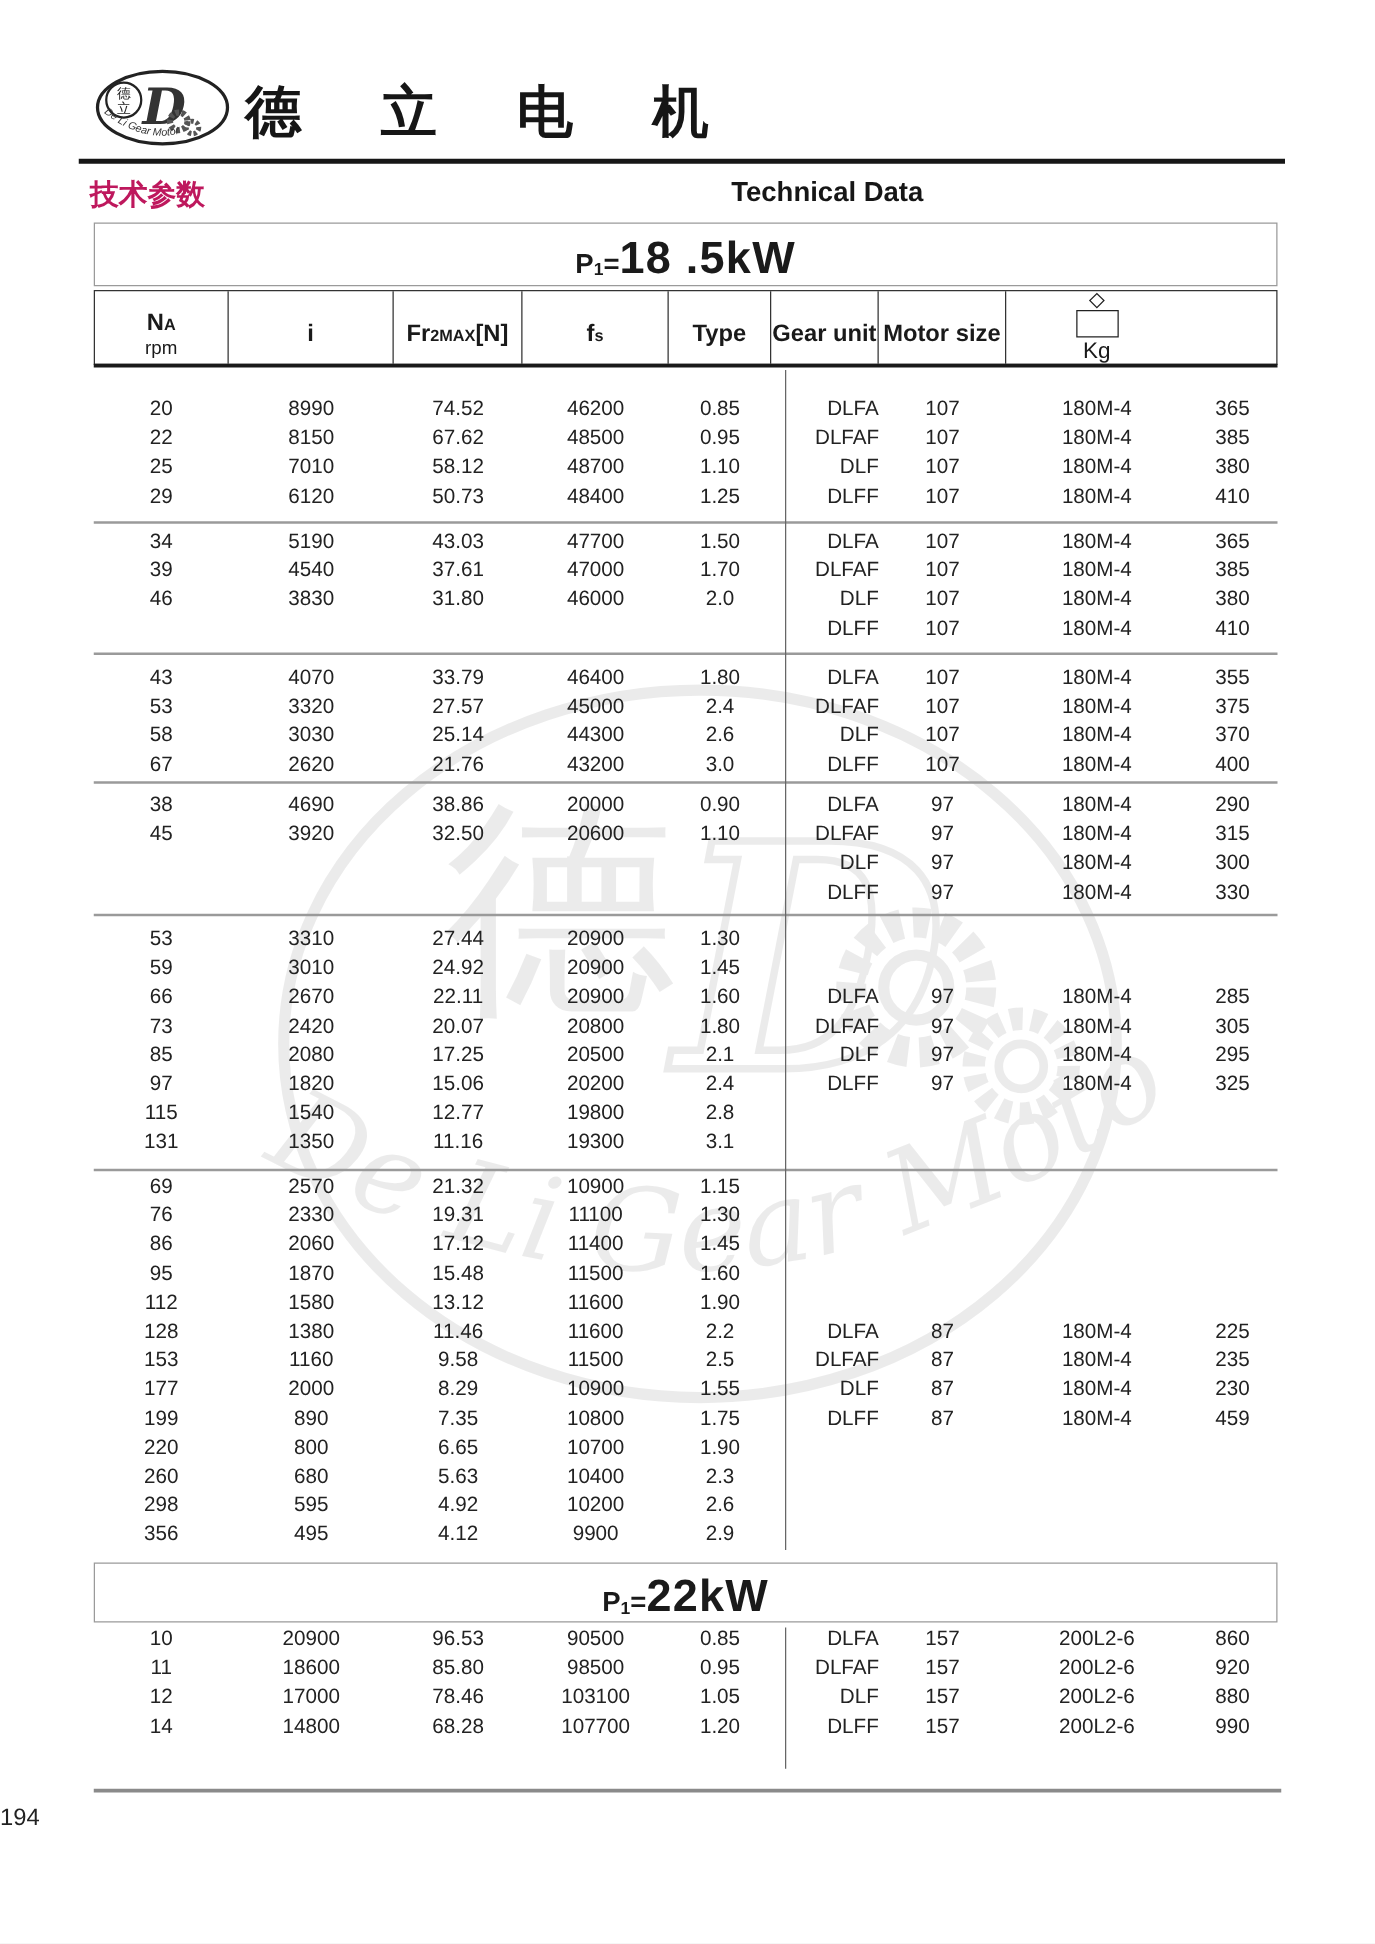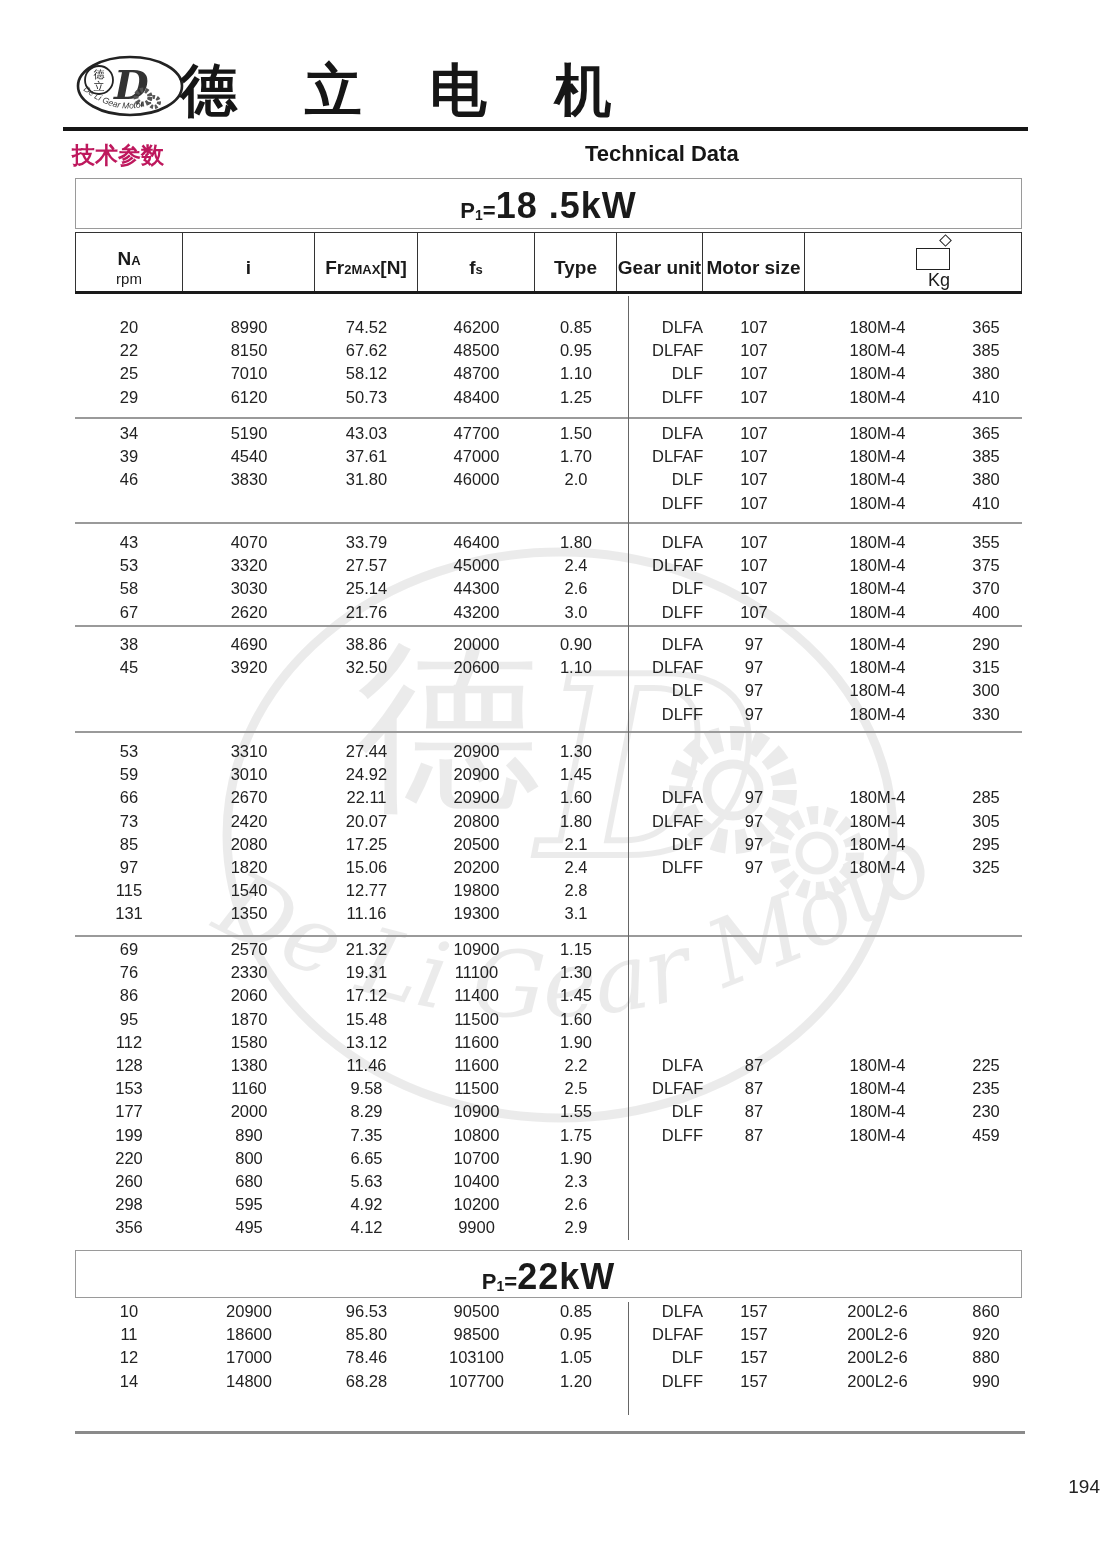--- a/index.html
+++ b/index.html
@@ -7,21 +7,21 @@
     position:relative;width:1100px;height:1555px;background:#ffffff;
     font-family:"Liberation Sans",sans-serif;color:#1a1a1a;overflow:hidden;
     margin:0 auto;
   }
   
   .watermark{position:absolute;left:185px;top:535px;width:760px;height:620px;opacity:0.075;pointer-events:none;}
   
   .logo-svg{position:absolute;left:74px;top:52px;width:112px;height:72px;}
   .brand{
     position:absolute;left:180px;top:62px;font-family:"DejaVu Serif",serif;
-    font-size:57px;font-weight:bold;letter-spacing:24px;color:#161616;line-height:56px;
+    font-size:45px;font-weight:bold;letter-spacing:24px;color:#161616;line-height:56px;padding-left:16px;
   }
   .rule-top{position:absolute;left:63px;top:127px;width:965px;height:4px;background:#161616;}
   .sec-cn{position:absolute;left:72px;top:140px;font-size:23px;font-weight:bold;color:#be185d;}
   .sec-en{position:absolute;left:585px;top:141px;font-size:22px;font-weight:bold;color:#161616;}
   
   .title-box{
     position:absolute;left:75px;width:947px;border:1.5px solid #9a9a9a;background:#fff;
     display:flex;align-items:baseline;justify-content:center;box-sizing:border-box;
   }
   .tb1{top:178px;height:51px;padding-top:6px;}
@@ -32,41 +32,41 @@
   
   .thead{
     position:absolute;left:75px;top:232px;width:947px;height:60px;box-sizing:border-box;
     border:1.5px solid #333;display:grid;
     grid-template-columns:107px 132px 103px 117px 82px 86px 102px 145px 70px;
   }
   .th{
     border-right:1.4px solid #333;display:flex;flex-direction:column;
     align-items:center;justify-content:center;line-height:1.05;
   }
-  .th:last-child{border-right:none;align-items:flex-end;}
+  .th:last-child{border-right:none;}
   .th .main{font-size:19px;font-weight:bold;margin-top:12px;}
   .th .main .ssub{font-size:13px;font-weight:bold;}
   .th .unit{font-size:15px;margin-top:2px;}
   .kg-diamond{width:7px;height:7px;border:1px solid #222;transform:rotate(45deg);margin:1px 0 3px 0;}
   .kg-rect{width:32px;height:20px;border:1.6px solid #222;}
   .kg-label{font-size:18px;margin-top:1px;}
   .thead-rule{position:absolute;left:75px;top:291px;width:947px;height:3px;background:#1a1a1a;}
   
   .block{
     position:absolute;left:75px;width:947px;display:grid;
     grid-template-columns:108px 132px 103px 117px 82px 86px 102px 145px 72px;
     grid-auto-rows:23.2px;
   }
   .cell{font-size:16.5px;line-height:23.2px;text-align:center;white-space:nowrap;color:#222;}
   .cell.c-type{text-align:right;padding-left:35px;}
   .sep{position:absolute;left:75px;width:947px;height:2px;background:#9a9a9a;}
   .vline{position:absolute;left:628px;width:1.3px;background:#666;}
   
   .rule-bottom{position:absolute;left:75px;top:1431px;width:950px;height:2.5px;background:#8a8a8a;}
-  .pagenum{position:absolute;left:0;top:1444px;width:1100px;text-align:right;font-size:19px;color:#222;margin-top:32px;}
+  .pagenum{position:absolute;left:0;top:1444px;width:1100px;text-align:left;font-size:19px;color:#222;}
 </style>
 </head>
 <body>
 
 <div class="page">
 
   <svg class="watermark" viewBox="0 0 760 620" aria-hidden="true">
     <ellipse cx="375" cy="300" rx="333" ry="283" fill="none" stroke="#000" stroke-width="9"></ellipse>
     <text x="170" y="255" font-size="185" fill="#000" font-family="'DejaVu Sans',sans-serif">德</text>
     <text x="355" y="320" font-size="250" font-weight="bold" font-style="italic" fill="none" stroke="#000" stroke-width="6" font-family="'DejaVu Serif',serif">D</text>

